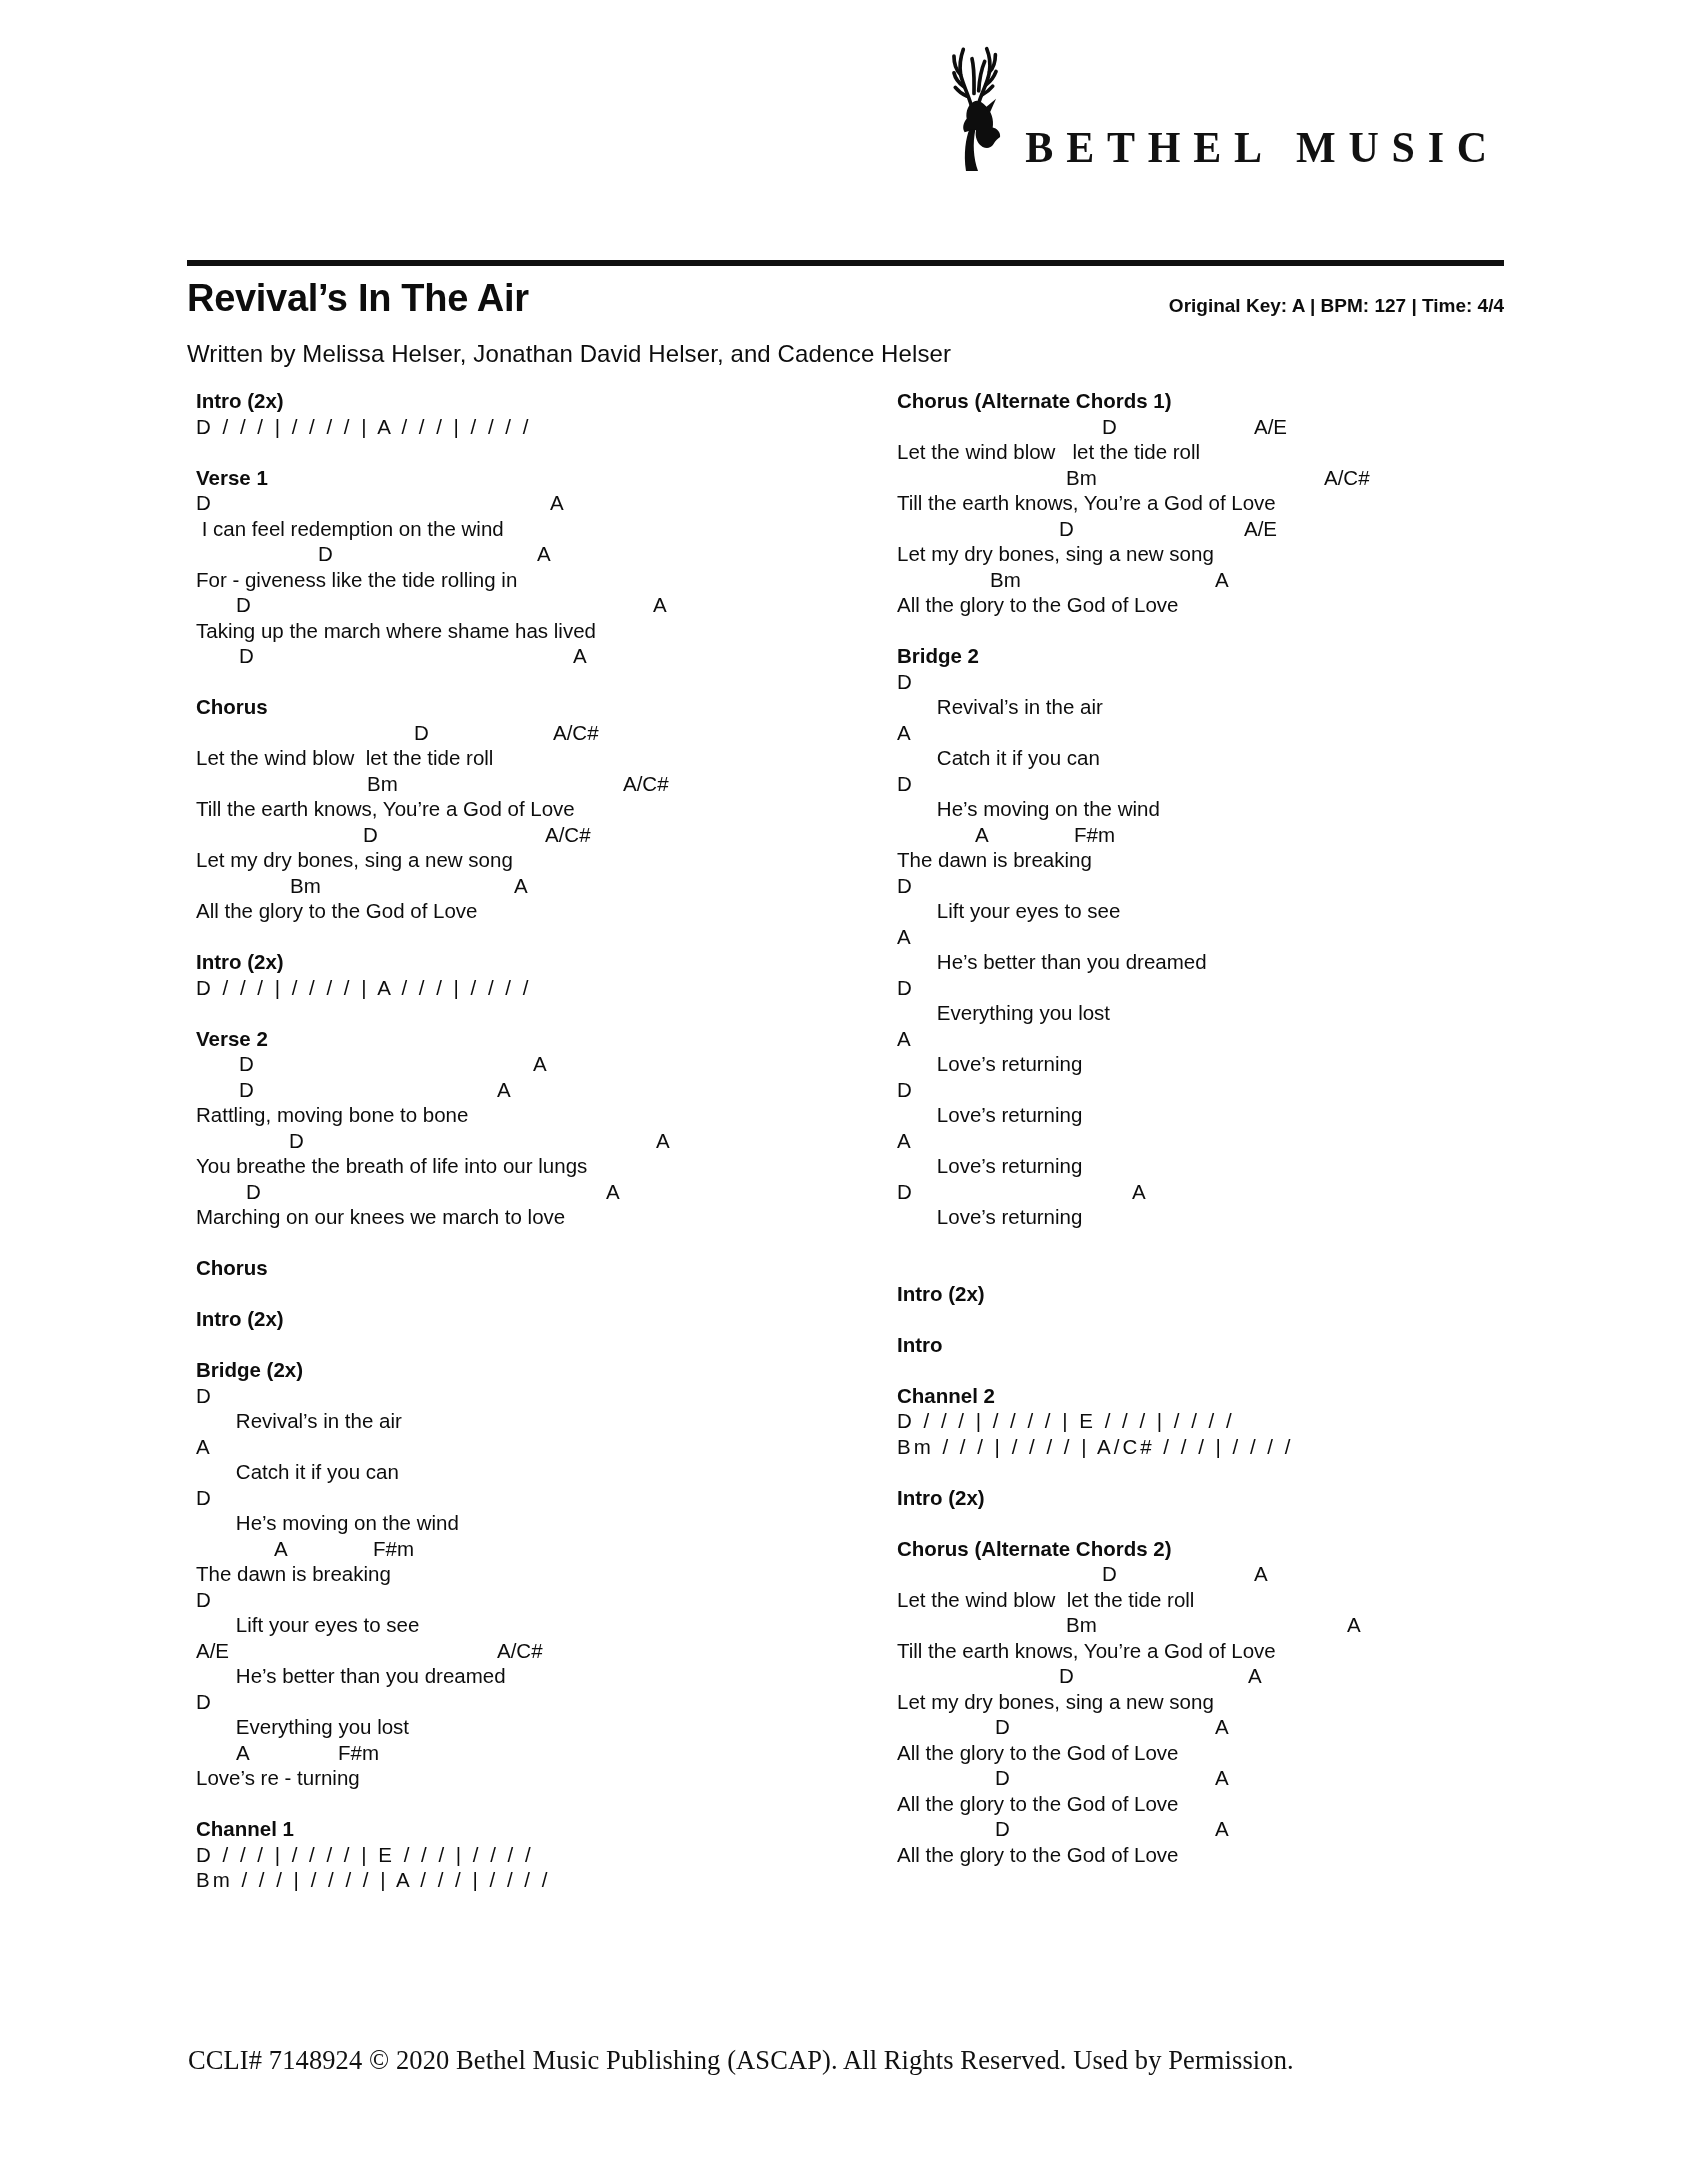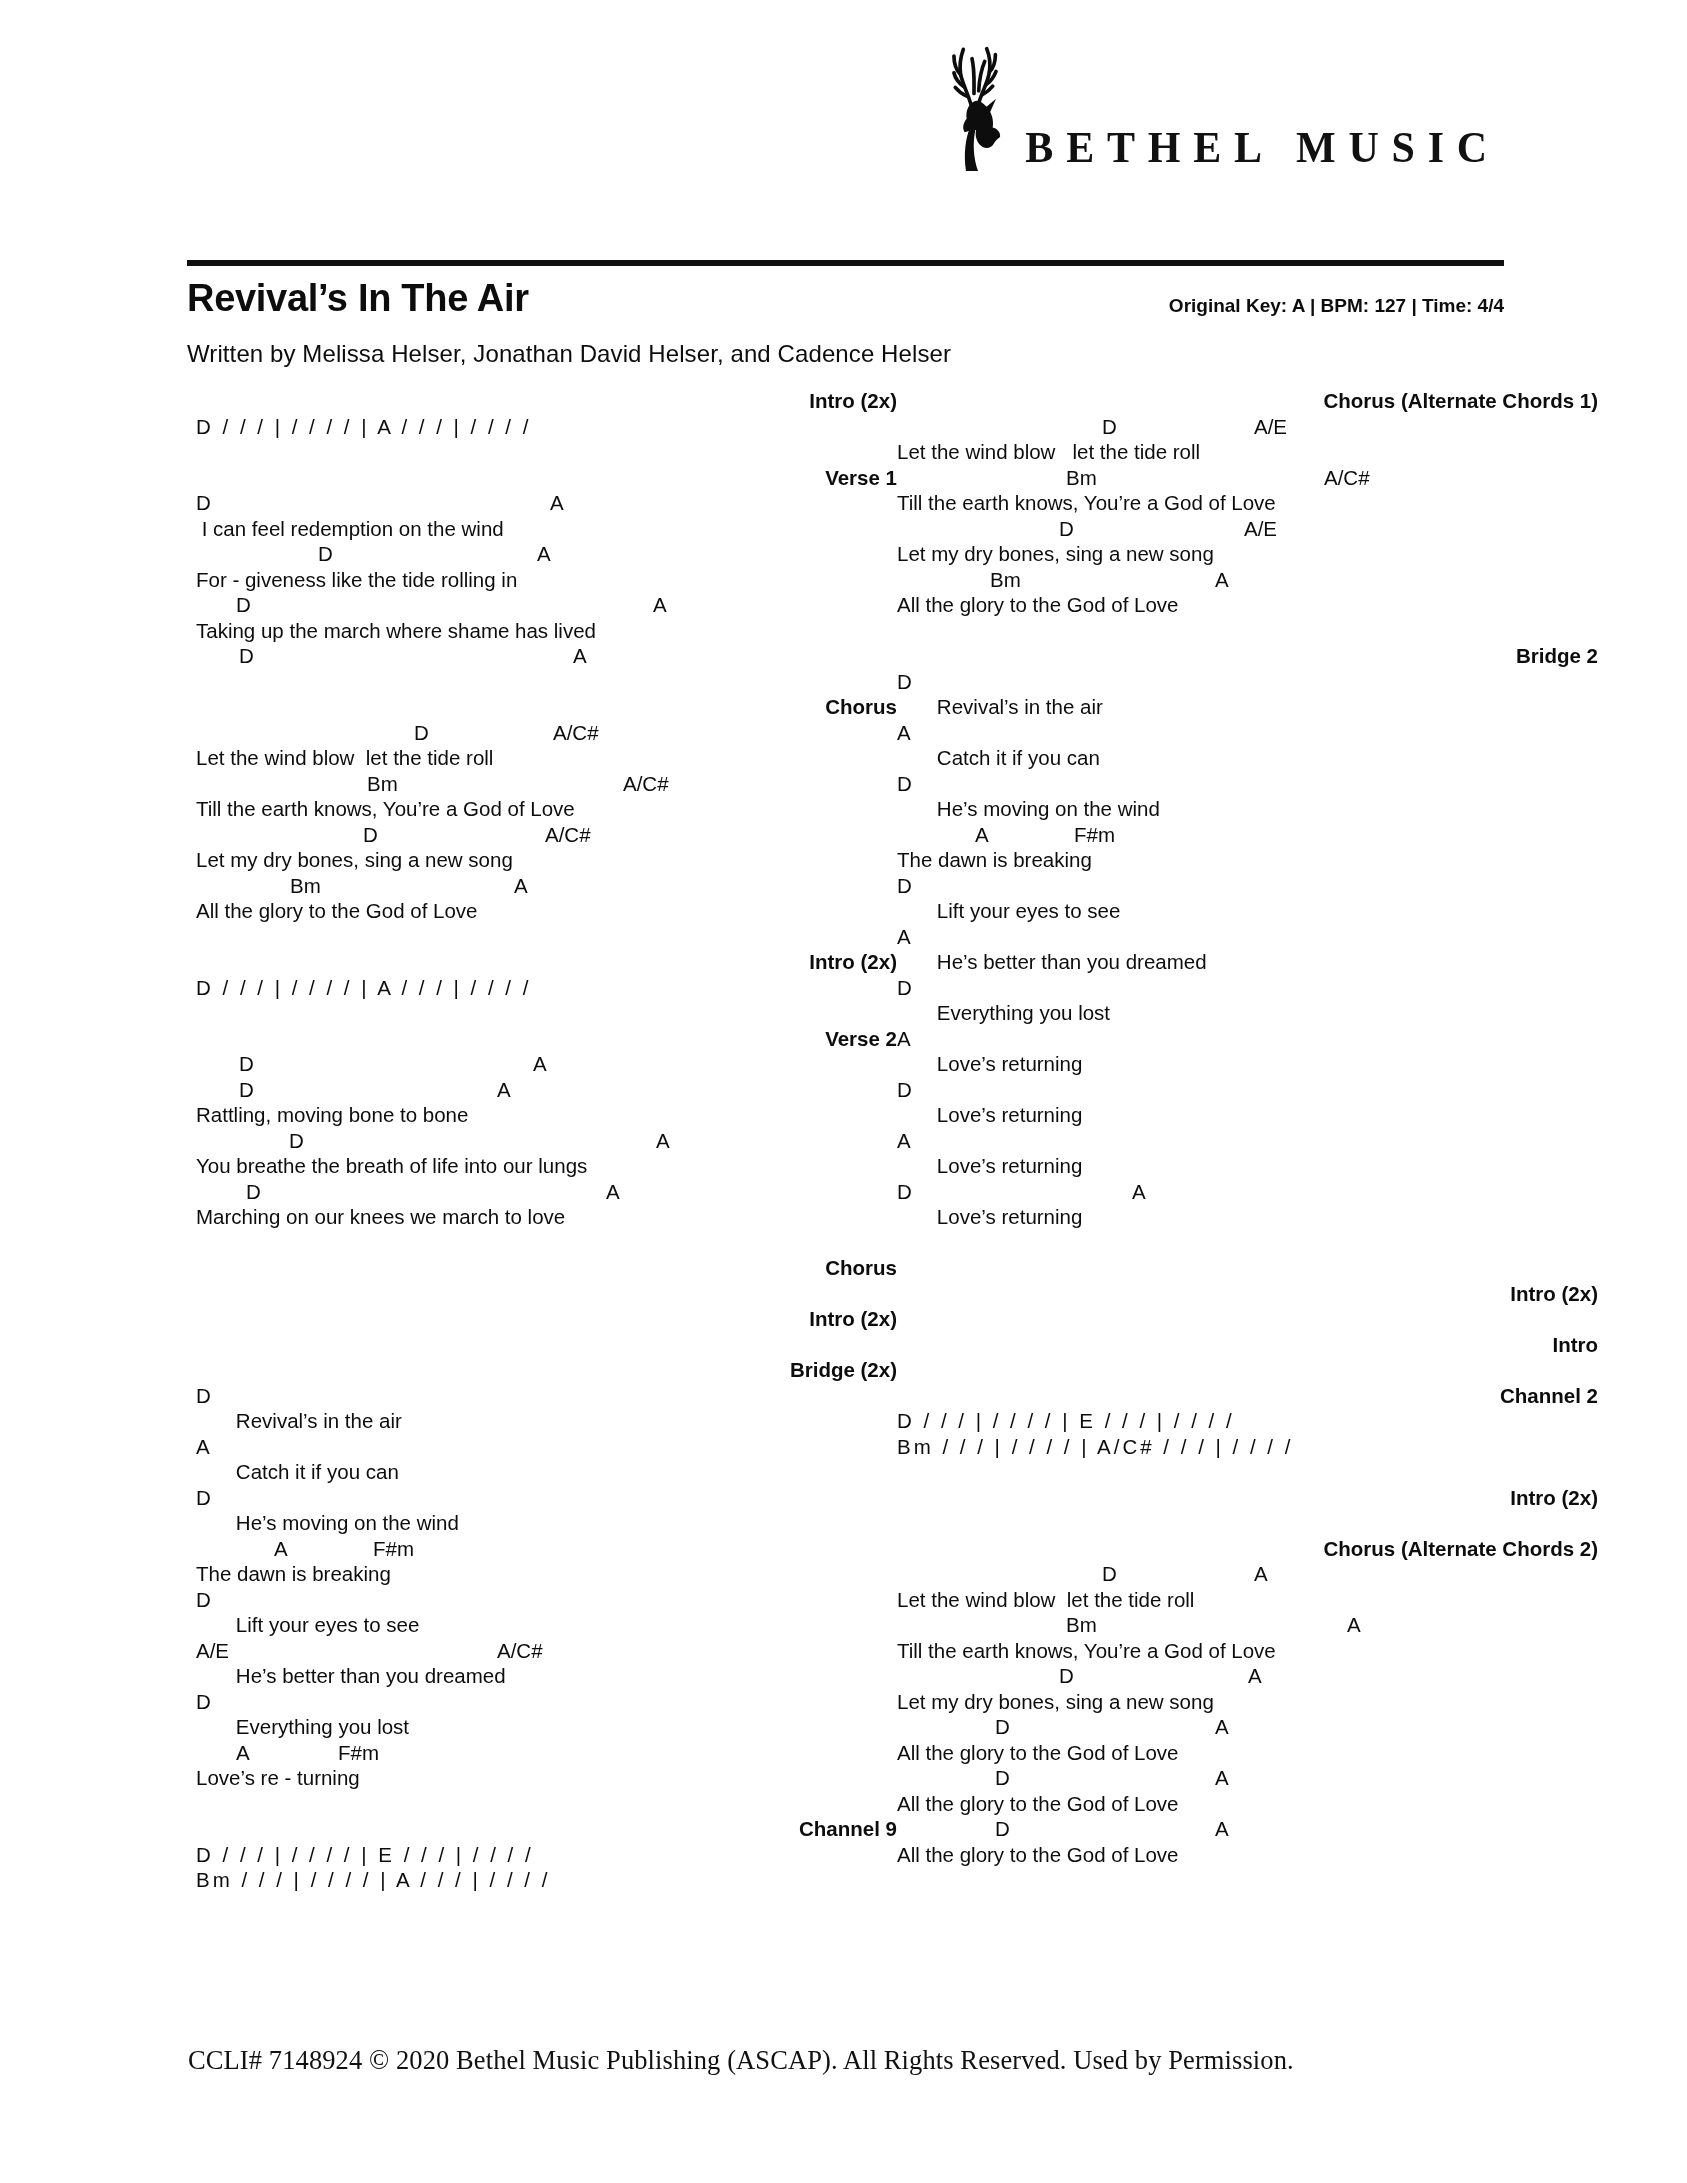--- a/index.html
+++ b/index.html
@@ -42,21 +42,21 @@
   .byline{
     position:absolute;left:187px;top:340px;
     font-size:24px;letter-spacing:0.1px;
   }
   
   .col{position:absolute;top:388px;width:701px;}
   #col-left{left:196px;}
   #col-right{left:897px;}
   .section{margin:0 0 25.5px 0;}
   .heading{
-    font-size:20.5px;line-height:25.5px;font-weight:700;white-space:pre;text-align:right;
+    font-size:20.5px;line-height:25.5px;font-weight:700;white-space:pre;
   }
   .lyric,.run{
     font-size:20.5px;line-height:25.5px;white-space:pre;
   }
   .run{letter-spacing:3px;}
   .chords{
     position:relative;height:25.5px;
     font-size:20.5px;line-height:25.5px;
   }
   .chord{position:absolute;top:0;white-space:pre;}
@@ -220,21 +220,21 @@
           <span class="chord" style="left: 0px;">D</span>
         </div>
         <div class="lyric">       Everything you lost</div>
         <div class="chords">
           <span class="chord" style="left: 40px;">A</span>
           <span class="chord" style="left: 142px;">F#m</span>
         </div>
         <div class="lyric">Love’s re - turning</div>
       </section>
       <section class="section">
-        <div class="heading">Channel 9</div>
+        <div class="heading">Channel 1</div>
         <div class="run">D / / / | / / / / | E / / / | / / / /</div>
         <div class="run">Bm / / / | / / / / | A / / / | / / / /</div>
       </section>
     </div>
   <div class="col" id="col-right">
       <section class="section">
         <div class="heading">Chorus (Alternate Chords 1)</div>
         <div class="chords">
           <span class="chord" style="left: 205px;">D</span>
           <span class="chord" style="left: 357px;">A/E</span>

